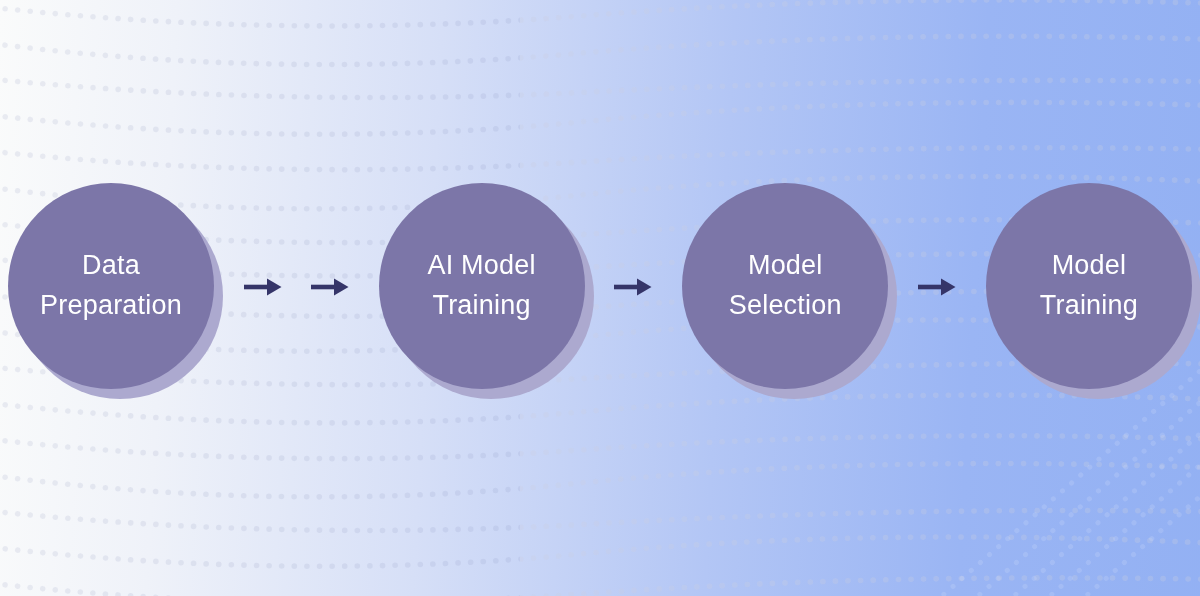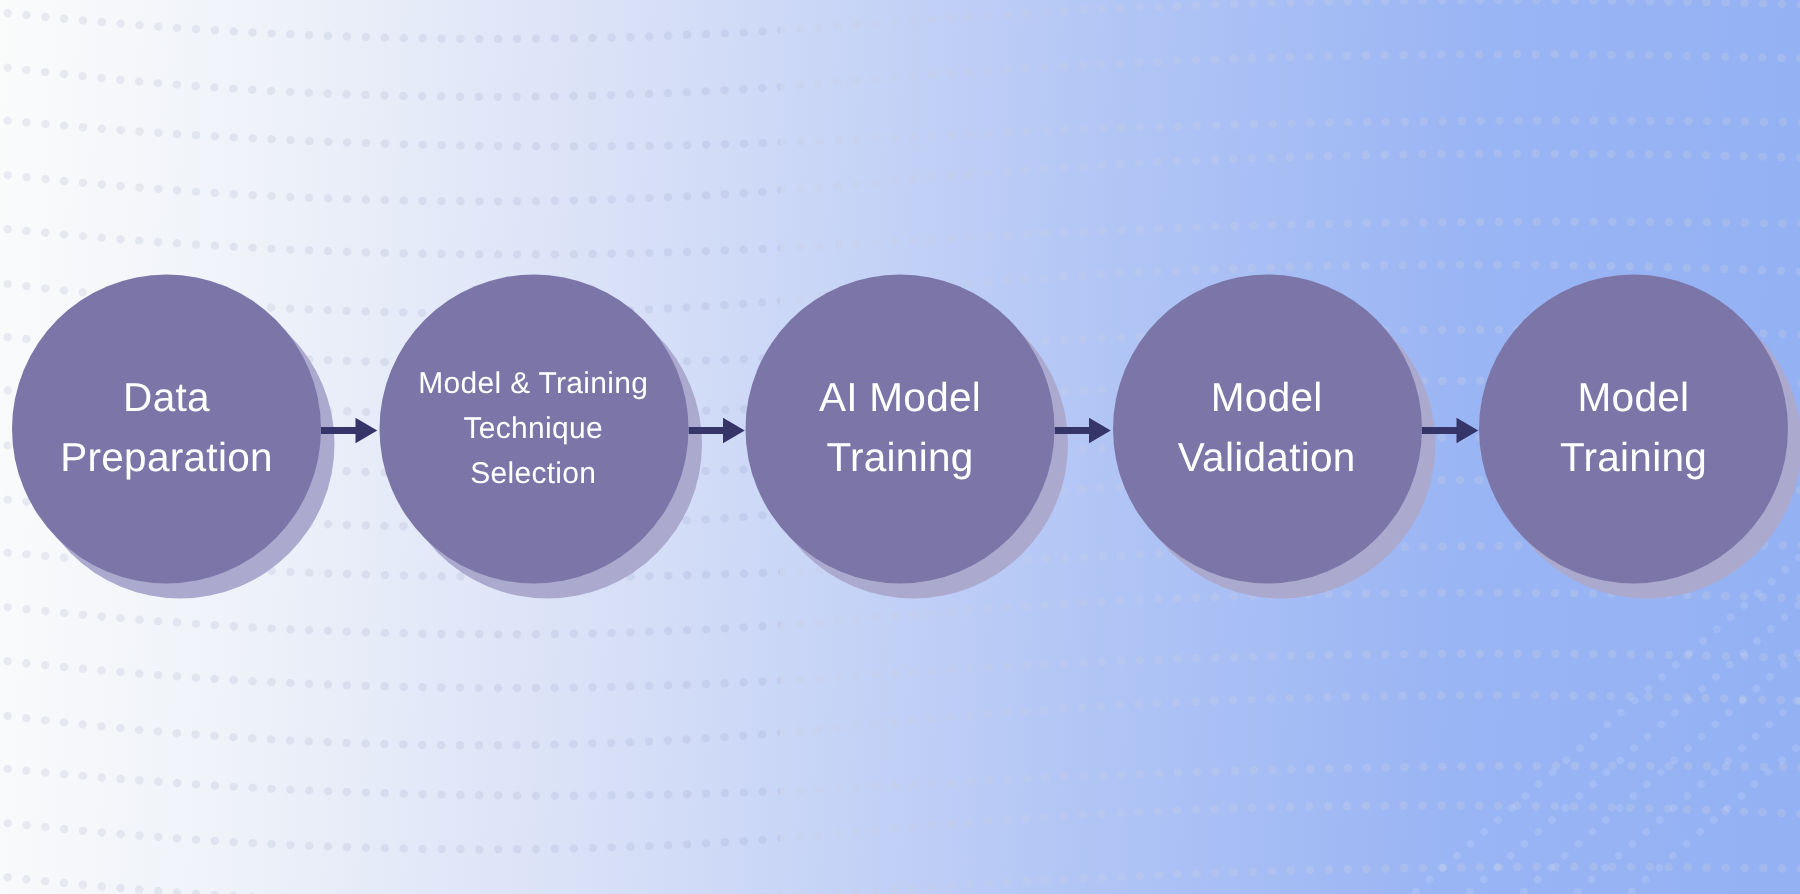--- a/index.html
+++ b/index.html
@@ -117,40 +117,37 @@
 
     <div class="step">
       <span class="step-label">Data Preparation</span>
     </div>
 
     <svg class="arrow" width="38" height="22" viewBox="0 0 38 22">
       <path d="M0 11 H25" stroke="currentColor" stroke-width="4.6" fill="none"></path>
       <path d="M23 2.5 L37.5 11 L23 19.5 Z" fill="currentColor"></path>
     </svg>
 
-    <div class="step small">
-      <span class="step-label">Model &amp; Training Technique Selection</span>
-    </div>
 
     <svg class="arrow" width="38" height="22" viewBox="0 0 38 22">
       <path d="M0 11 H25" stroke="currentColor" stroke-width="4.6" fill="none"></path>
       <path d="M23 2.5 L37.5 11 L23 19.5 Z" fill="currentColor"></path>
     </svg>
 
     <div class="step">
       <span class="step-label">AI Model Training</span>
     </div>
 
     <svg class="arrow" width="38" height="22" viewBox="0 0 38 22">
       <path d="M0 11 H25" stroke="currentColor" stroke-width="4.6" fill="none"></path>
       <path d="M23 2.5 L37.5 11 L23 19.5 Z" fill="currentColor"></path>
     </svg>
 
     <div class="step">
-      <span class="step-label">Model Validation</span>
+      <span class="step-label">Model Selection</span>
     </div>
 
     <svg class="arrow" width="38" height="22" viewBox="0 0 38 22">
       <path d="M0 11 H25" stroke="currentColor" stroke-width="4.6" fill="none"></path>
       <path d="M23 2.5 L37.5 11 L23 19.5 Z" fill="currentColor"></path>
     </svg>
 
     <div class="step">
       <span class="step-label">Model Training</span>
     </div>

